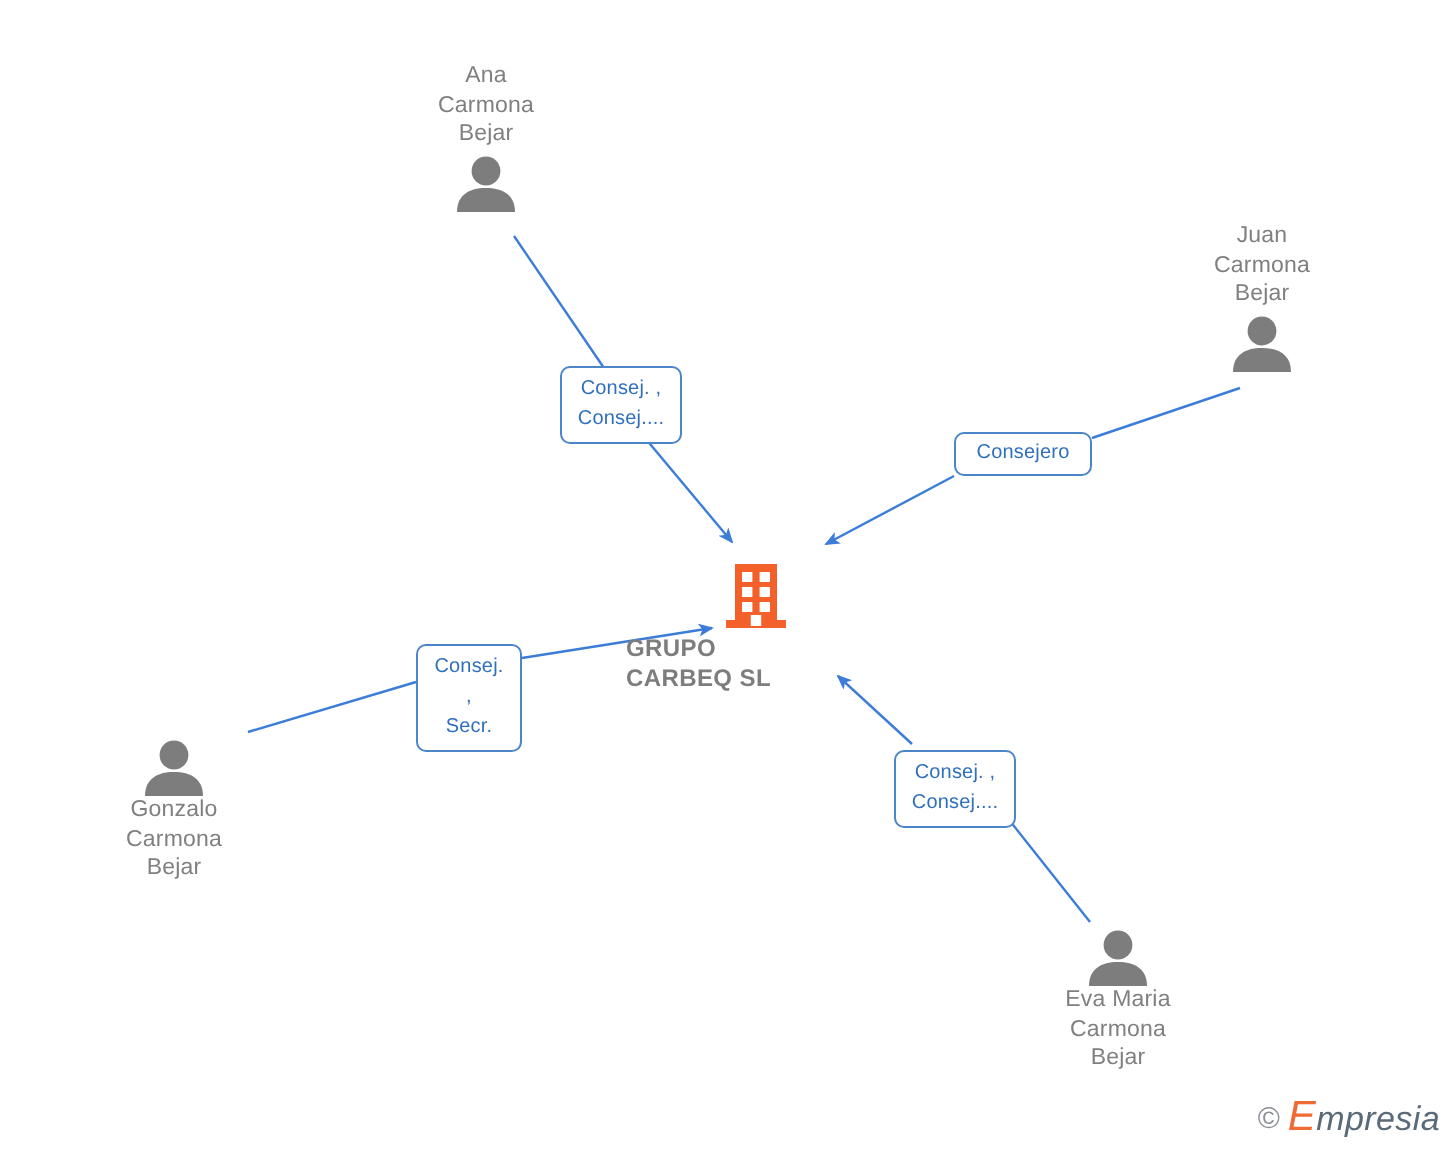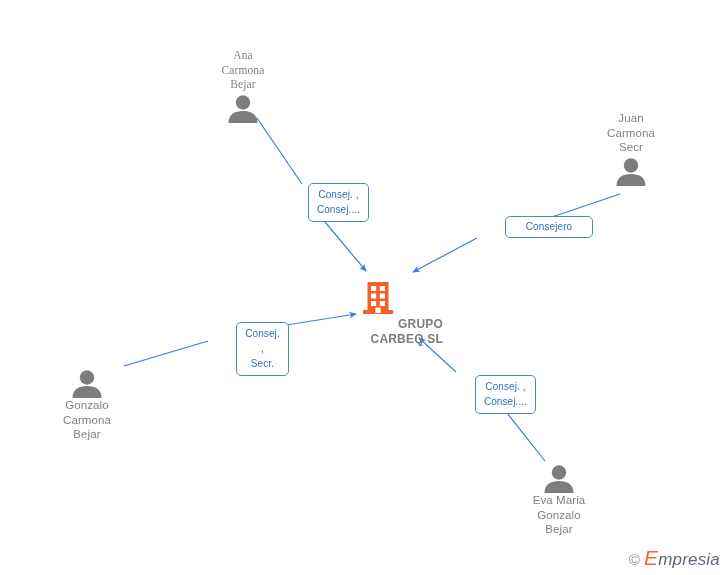--- a/index.html
+++ b/index.html
@@ -43,21 +43,21 @@
     color: #808080;
     white-space: pre-line;
     letter-spacing: 0.1px;
   }
   .person.labelabove .pname { margin-bottom: 1px; }
 
   
   #company {
     position: absolute;
     width: 130px;
-    text-align: right;
+    text-align: left;
   }
   #company .cglyph {
     display: block;
     width: 130px;
     height: 36px;
   }
   #company .cname {
     display: block;
     font-size: 12px;
     line-height: 14.5px;
@@ -74,21 +74,20 @@
     border: 1.3px solid #4a86c8;
     border-radius: 5px;
     background: #ffffff;
     color: #2f6fbd;
     font-size: 10px;
     line-height: 15px;
     text-align: center;
     padding: 3px 6px 4px 6px;
     white-space: pre-line;
     letter-spacing: 0.1px;
-    margin-left: 28px;
   }
 
   
   #watermark {
     position: absolute;
     right: 8px;
     bottom: 6px;
     display: flex;
     align-items: center;
     gap: 4px;
@@ -137,36 +136,36 @@
       <line x1="124" y1="366" x2="208" y2="341" stroke="#3b7dd8" stroke-width="1.2"></line>
       <line x1="261" y1="329" x2="356" y2="314" stroke="#3b7dd8" stroke-width="1.2" marker-end="url(#ah)"></line>
     </g>
 
     <g>
       <line x1="545" y1="461" x2="503" y2="408" stroke="#3b7dd8" stroke-width="1.2"></line>
       <line x1="456" y1="372" x2="419" y2="338" stroke="#3b7dd8" stroke-width="1.2" marker-end="url(#ah)"></line>
     </g>
   </svg>
 
-  <div class="person labelabove" style="left:183px; top:48px;font-family:Liberation Serif, serif;">
+  <div class="person labelabove" style="left:183px; top:31px;">
     <span class="pname">Ana
 Carmona
 Bejar</span>
     <span class="glyph">
       <svg width="120" height="30" viewBox="0 0 120 30" xmlns="http://www.w3.org/2000/svg">
         <circle cx="60" cy="9.5" r="7.2" fill="#7d7d7d"></circle>
         <path d="M45.5 30 C45.5 21.5 51.5 18 60 18 C68.5 18 74.5 21.5 74.5 30 Z" fill="#7d7d7d"></path>
       </svg>
     </span>
   </div>
 
   <div class="person labelabove" style="left:571px; top:111px;">
     <span class="pname">Juan
 Carmona
-Secr</span>
+Bejar</span>
     <span class="glyph">
       <svg width="120" height="30" viewBox="0 0 120 30" xmlns="http://www.w3.org/2000/svg">
         <circle cx="60" cy="9.5" r="7.2" fill="#7d7d7d"></circle>
         <path d="M45.5 30 C45.5 21.5 51.5 18 60 18 C68.5 18 74.5 21.5 74.5 30 Z" fill="#7d7d7d"></path>
       </svg>
     </span>
   </div>
 
   <div id="company" style="left:313px; top:281px;">
     <span class="cglyph">
@@ -203,28 +202,28 @@
   </div>
 
   <div class="person" style="left:499px; top:463px;">
     <span class="glyph">
       <svg width="120" height="30" viewBox="0 0 120 30" xmlns="http://www.w3.org/2000/svg">
         <circle cx="60" cy="9.5" r="7.2" fill="#7d7d7d"></circle>
         <path d="M45.5 30 C45.5 21.5 51.5 18 60 18 C68.5 18 74.5 21.5 74.5 30 Z" fill="#7d7d7d"></path>
       </svg>
     </span>
     <span class="pname">Eva Maria
-Gonzalo
+Carmona
 Bejar</span>
   </div>
 
   <div class="chip" style="left:280px; top:183px; width:61px;">Consej. ,
 Consej....</div>
 
-  <div class="chip" style="left:477px; top:216px; width:88px; line-height:14px; padding-top:3px; padding-bottom:3px;">Consejero</div>
+  <div class="chip" style="left:477px; top:216px; width:69px; line-height:14px; padding-top:3px; padding-bottom:3px;">Consejero</div>
 
   <div class="chip" style="left:208px; top:322px; width:53px;">Consej. ,
 Secr.</div>
 
   <div class="chip" style="left:447px; top:375px; width:61px;">Consej. ,
 Consej....</div>
 
   <div id="watermark">
     <span class="copy">©</span>
     <span class="brand"><span class="cap">E</span><span>mpresia</span></span>

